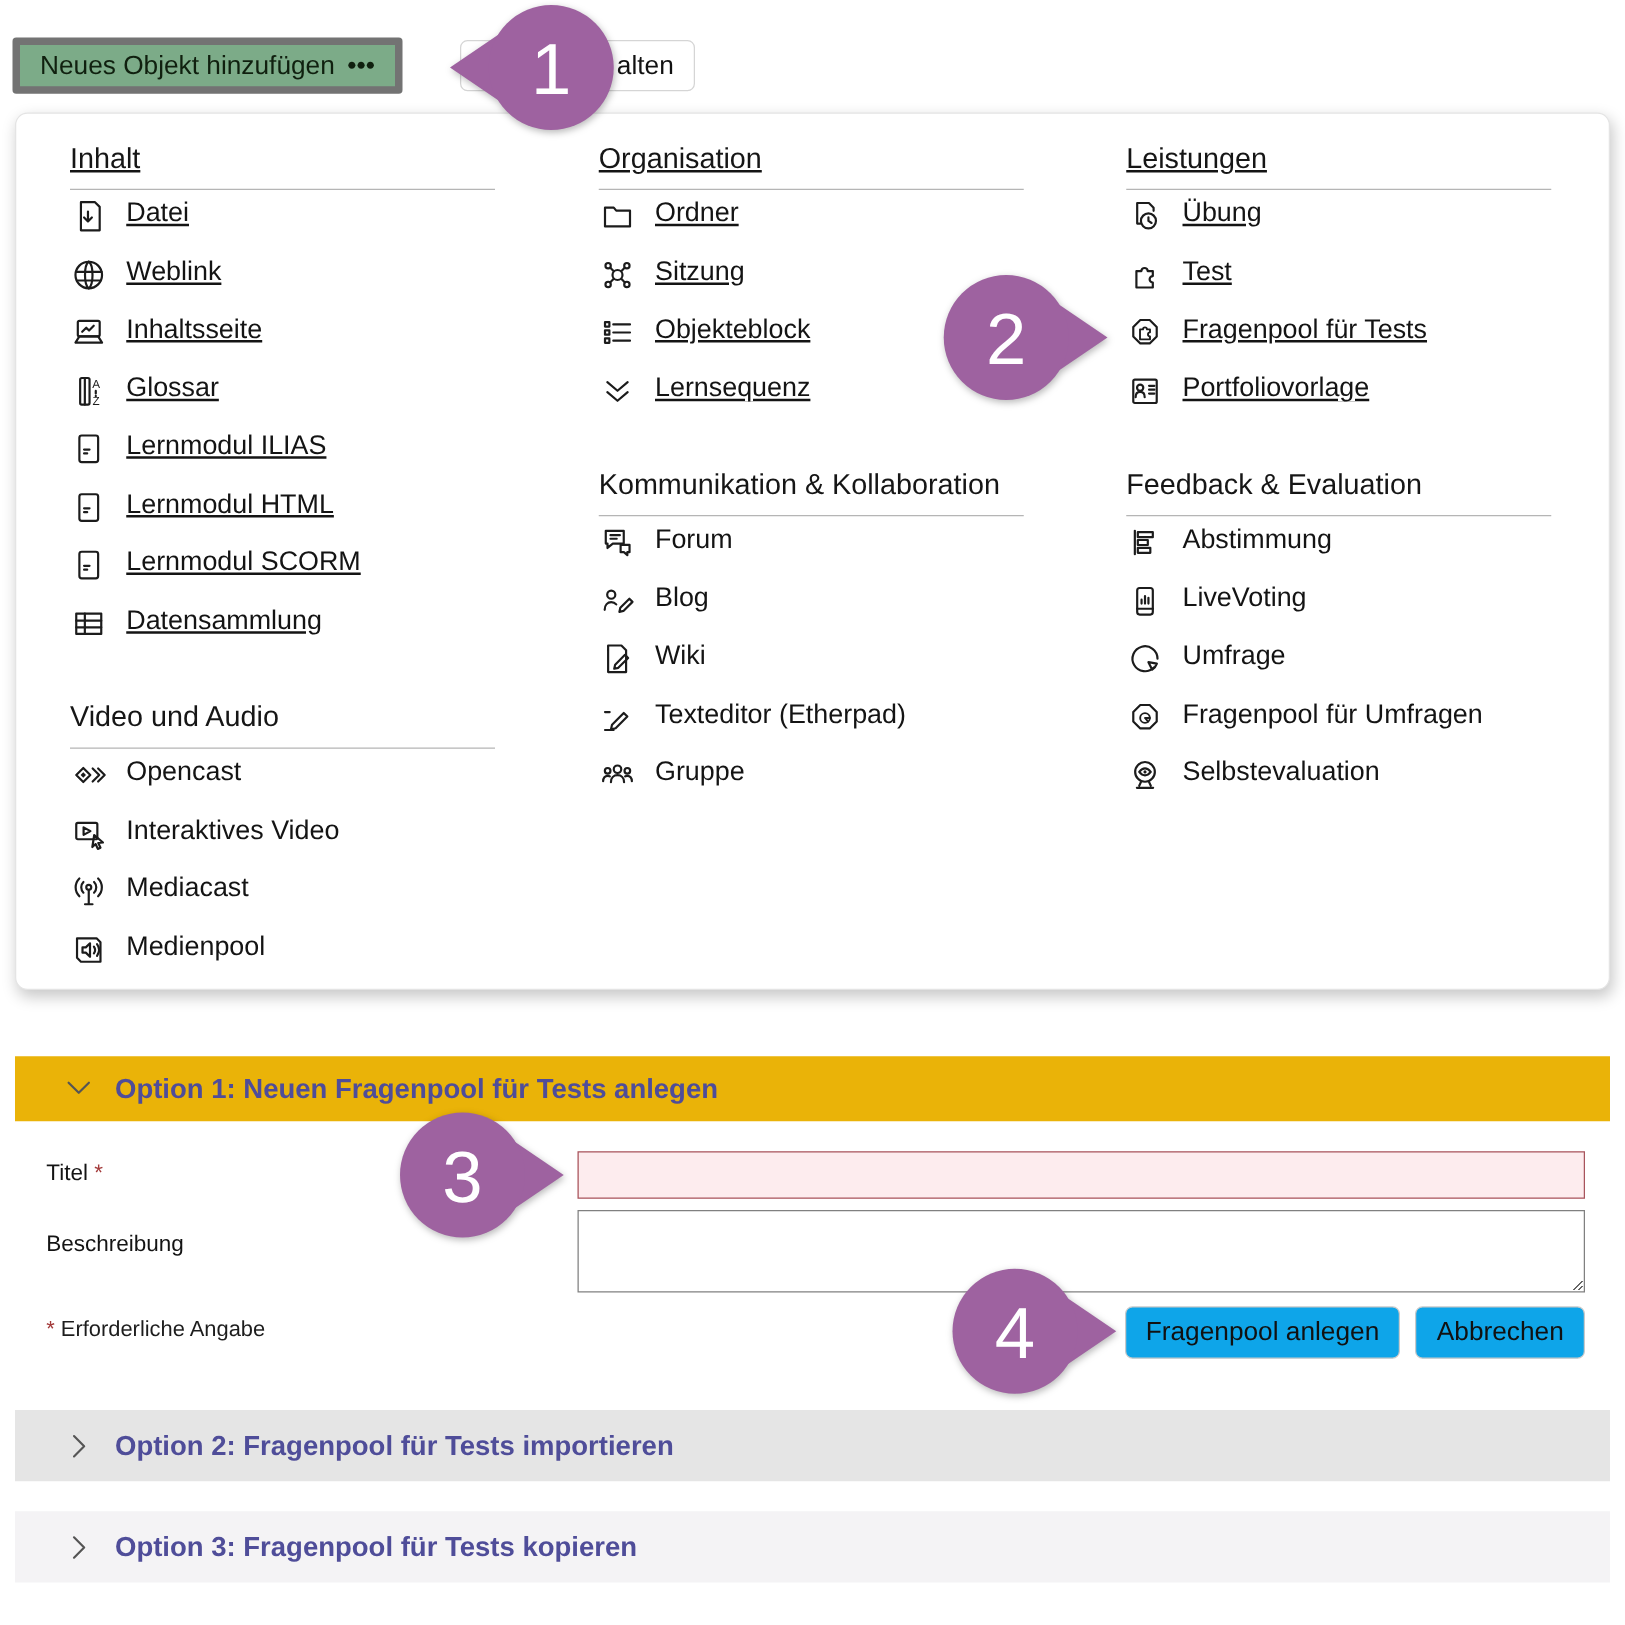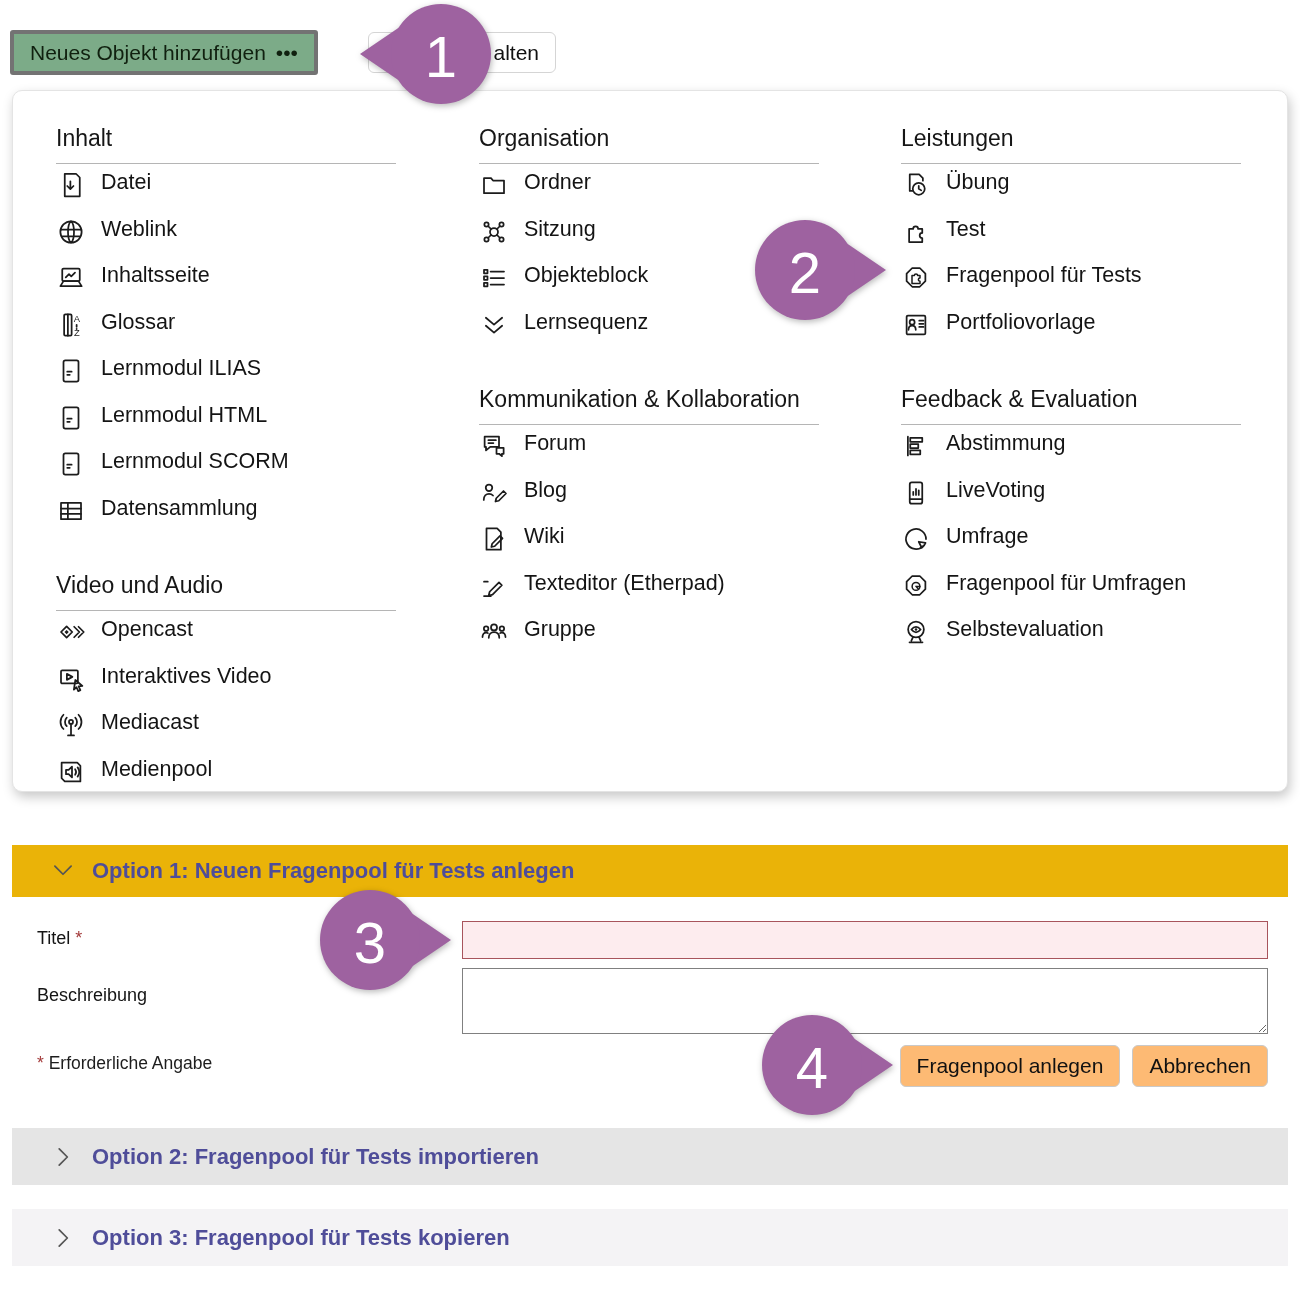--- a/index.html
+++ b/index.html
@@ -3,37 +3,37 @@
 <meta charset="utf-8">
 <style>
   html,body{margin:0;padding:0;}
   body{
     width:1300px;height:1300px;position:relative;background:#ffffff;
     font-family:"Liberation Sans",sans-serif;color:#141414;overflow:hidden;
   }
   
   .btn-green{
     position:absolute;left:10px;top:30px;height:45px;display:flex;align-items:center;gap:10px;
-    background:#7cab88;border:4px solid #737373;border-radius:3px;padding:0 16px;
+    background:#7cab88;border:6px solid #737373;border-radius:3px;padding:0 16px;
     font-size:21px;color:#10200f;cursor:pointer;
   }
   .btn-white-toolbar{
     position:absolute;left:368px;top:32px;width:188px;height:41px;box-sizing:border-box;
     background:#fff;border:1px solid #d5d5d5;border-radius:6px;display:flex;align-items:center;
     justify-content:flex-end;padding-right:16px;font-size:21px;color:#111;cursor:pointer;
   }
   
   .panel{
     position:absolute;left:12px;top:90px;width:1276px;height:702px;box-sizing:border-box;
     background:#fff;border:1px solid #e4e4e4;border-radius:10px;
     box-shadow:2px 5px 12px rgba(0,0,0,.22);
     display:grid;grid-template-columns:423px 422px 1fr;padding:14px 16px 0 43px;
   }
   .menu-section{width:356px;margin-top:22px;}
-  .menu-section.first{margin-top:12px;}
+  .menu-section.first{margin-top:0;text-decoration:underline;}
   .col3 .menu-section{width:345px;}
   .menu-section h3{
     margin:0;padding:6px 0 10px;border-bottom:1px solid #b5b5b5;
     font-size:23px;font-weight:400;line-height:30px;color:#161616;max-width:340px;
   }
   .menu-section ul{list-style:none;margin:6px 0 0;padding:0;}
   .menu-section li{display:flex;align-items:flex-start;height:46.5px;font-size:21.5px;cursor:pointer;white-space:nowrap;}
   .mi{width:30px;height:30px;margin-right:15px;flex:none;display:flex;}
   .mi svg{width:100%;height:100%;}
   
@@ -56,21 +56,21 @@
     font-family:"Liberation Sans",sans-serif;
   }
   #beschr-input{
     position:absolute;left:462px;top:968px;width:806px;height:66px;box-sizing:border-box;
     background:#fff;border:1px solid #808080;font-size:19px;padding:4px 8px;resize:both;
     font-family:"Liberation Sans",sans-serif;
   }
   .req-note{position:absolute;left:37px;top:1053px;font-size:17.5px;color:#1d1d1d;}
   .btn-row{position:absolute;right:32px;top:1045px;display:flex;gap:12px;}
   .btn{
-    height:42px;display:flex;align-items:center;padding:0 16px;background:#fdba74;
+    height:42px;display:flex;align-items:center;padding:0 16px;background:#0ea5e9;
     border:1px solid #c9c9c9;border-radius:6px;font-size:21px;color:#111;cursor:pointer;
   }
   
   .callout{position:absolute;width:135px;height:104px;filter:drop-shadow(1px 2px 3px rgba(0,0,0,.28));pointer-events:none;}
   .callout svg{width:100%;height:100%;}
   #m1{left:358px;top:2px;}
   #m2{left:753px;top:218px;}
   #m3{left:318px;top:888px;}
   #m4{left:760px;top:1013px;}
 </style>

